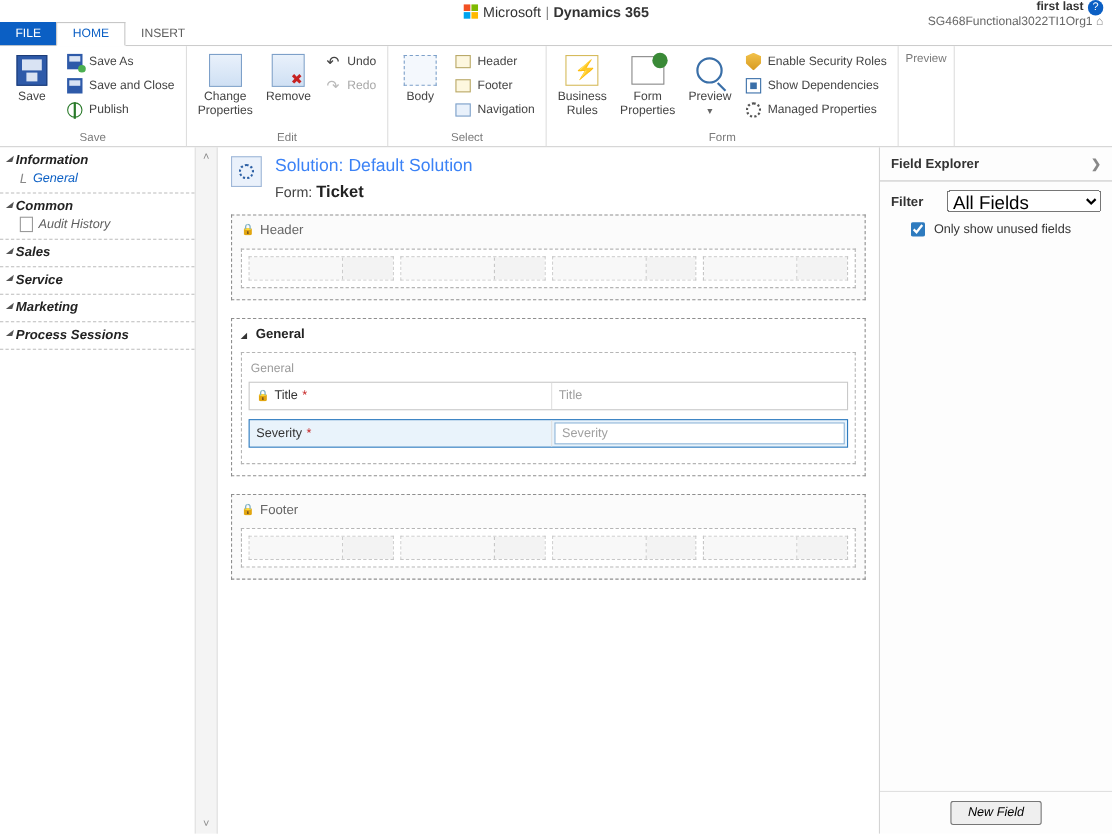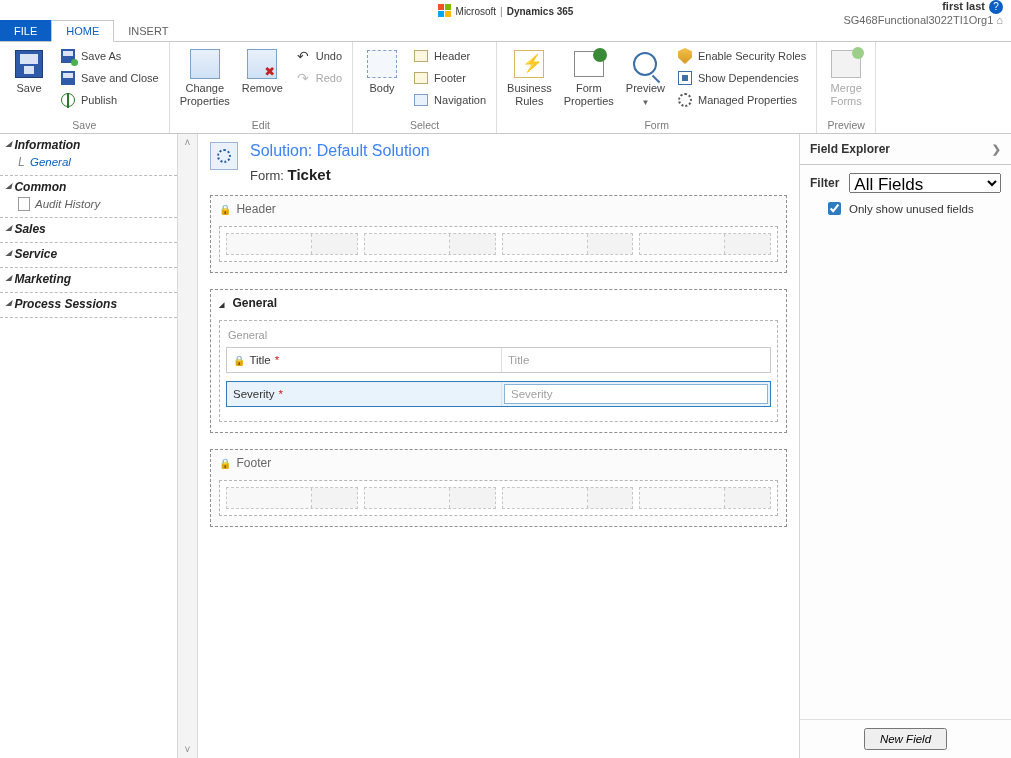--- a/index.html
+++ b/index.html
@@ -1,21 +1,21 @@
 <!DOCTYPE html>
 <html><head>
 <meta charset="utf-8">
 <style>
   * { box-sizing: border-box; }
   body { margin:0; font-family: "Segoe UI", Tahoma, sans-serif; font-size:12px; color:#333; background:#fff; overflow:hidden; }
   .app { width:1011px; height:758px; display:flex; flex-direction:column; }
 
   
   .brandbar { height:20px; display:flex; align-items:center; position:relative; }
-  .brand-center { position:absolute; left:50%; transform:translateX(-50%); display:flex; align-items:flex-end; gap:4px; font-size:10px; }
+  .brand-center { position:absolute; left:50%; transform:translateX(-50%); display:flex; align-items:center; gap:4px; font-size:13px; }
   .brand-right { position:absolute; right:8px; top:0; text-align:right; font-size:11px; line-height:13px; }
   .ms-logo { display:inline-flex; width:14px; height:14px; flex-wrap:wrap; }
   .ms-logo span { width:6px; height:6px; margin:0.5px; }
   .ms-r{background:#f25022;} .ms-g{background:#7fba00;} .ms-b{background:#00a4ef;} .ms-y{background:#ffb900;}
   .help-icon { display:inline-block; width:14px; height:14px; border-radius:50%; background:#0b5fc4; color:#fff; text-align:center; font-size:10px; line-height:14px; margin-left:4px; }
   .org-line { color:#666; }
   .home-glyph { color:#888; }
 
   
   .menubar { height:22px; display:flex; align-items:stretch; border-bottom:1px solid #c7c7c7; }
@@ -105,21 +105,21 @@
   .field-lab .lock{color:#b12020;font-size:10px;}
   .req { color:#c62121; }
   .field-val { flex:1; display:flex; align-items:center; padding:0 6px; color:#a0a0a0; font-size:11.5px;}
   .field-row.sel .field-val{ border:1px solid #8ab3d8; margin:2px; background:#fff;}
 
   
   .explorer { width:212px; border-left:1px solid #d4d4d4; background:#fdfdfd; display:flex; flex-direction:column; }
   .exp-head { padding:8px 10px; font-weight:bold; font-size:12px; color:#333; border-bottom:1px solid #c7c7c7; display:flex; align-items:center; justify-content:space-between;}
   .exp-head .chev-r{ color:#888; font-size:11px; }
   .exp-body { padding:8px 10px; flex:1; }
-  .filter-row { display:flex; align-items:center; gap:10px; margin-bottom:6px;justify-content:center;}
+  .filter-row { display:flex; align-items:center; gap:22px; margin-bottom:6px;justify-content:center;}
   .filter-row select { flex:1; font-size:17px; height:20px;}
   .chk-row { display:flex; align-items:center; gap:5px; font-size:11.5px; color:#333; padding-left:14px;}
   .exp-foot { padding:8px; border-top:1px solid #e0e0e0; text-align:center;}
   .exp-foot button { font-size:11.5px; padding:3px 14px;font-style:italic; }
   input[type=checkbox]{ accent-color:#2e7bbf; }
 </style>
 </head>
 <body>
 
 <div class="app">
@@ -280,28 +280,20 @@
                 <span class="icon-gear"></span>
               </span>
               <span>Managed Properties</span>
             </div>
         </div>
       </div>
       <div class="rgroup-label">Form</div>
     </div>
 
     <div class="rgroup">
-      <div class="rgroup-body">
-        <div class="bigbtn disabled">
-          <div class="bicon">
-              <div class="icon-merge"></div>
-            </div>
-          <div class="blabels"><span>Merge</span><br><span>Forms</span></div>
-        </div>
-      </div>
       <div class="rgroup-label">Preview</div>
     </div>
   </div>
 
   <div class="workspace">
 
     <div class="leftnav">
       <div class="nav-group">
         <div class="nav-head">Information</div>
         <div class="nav-item">

